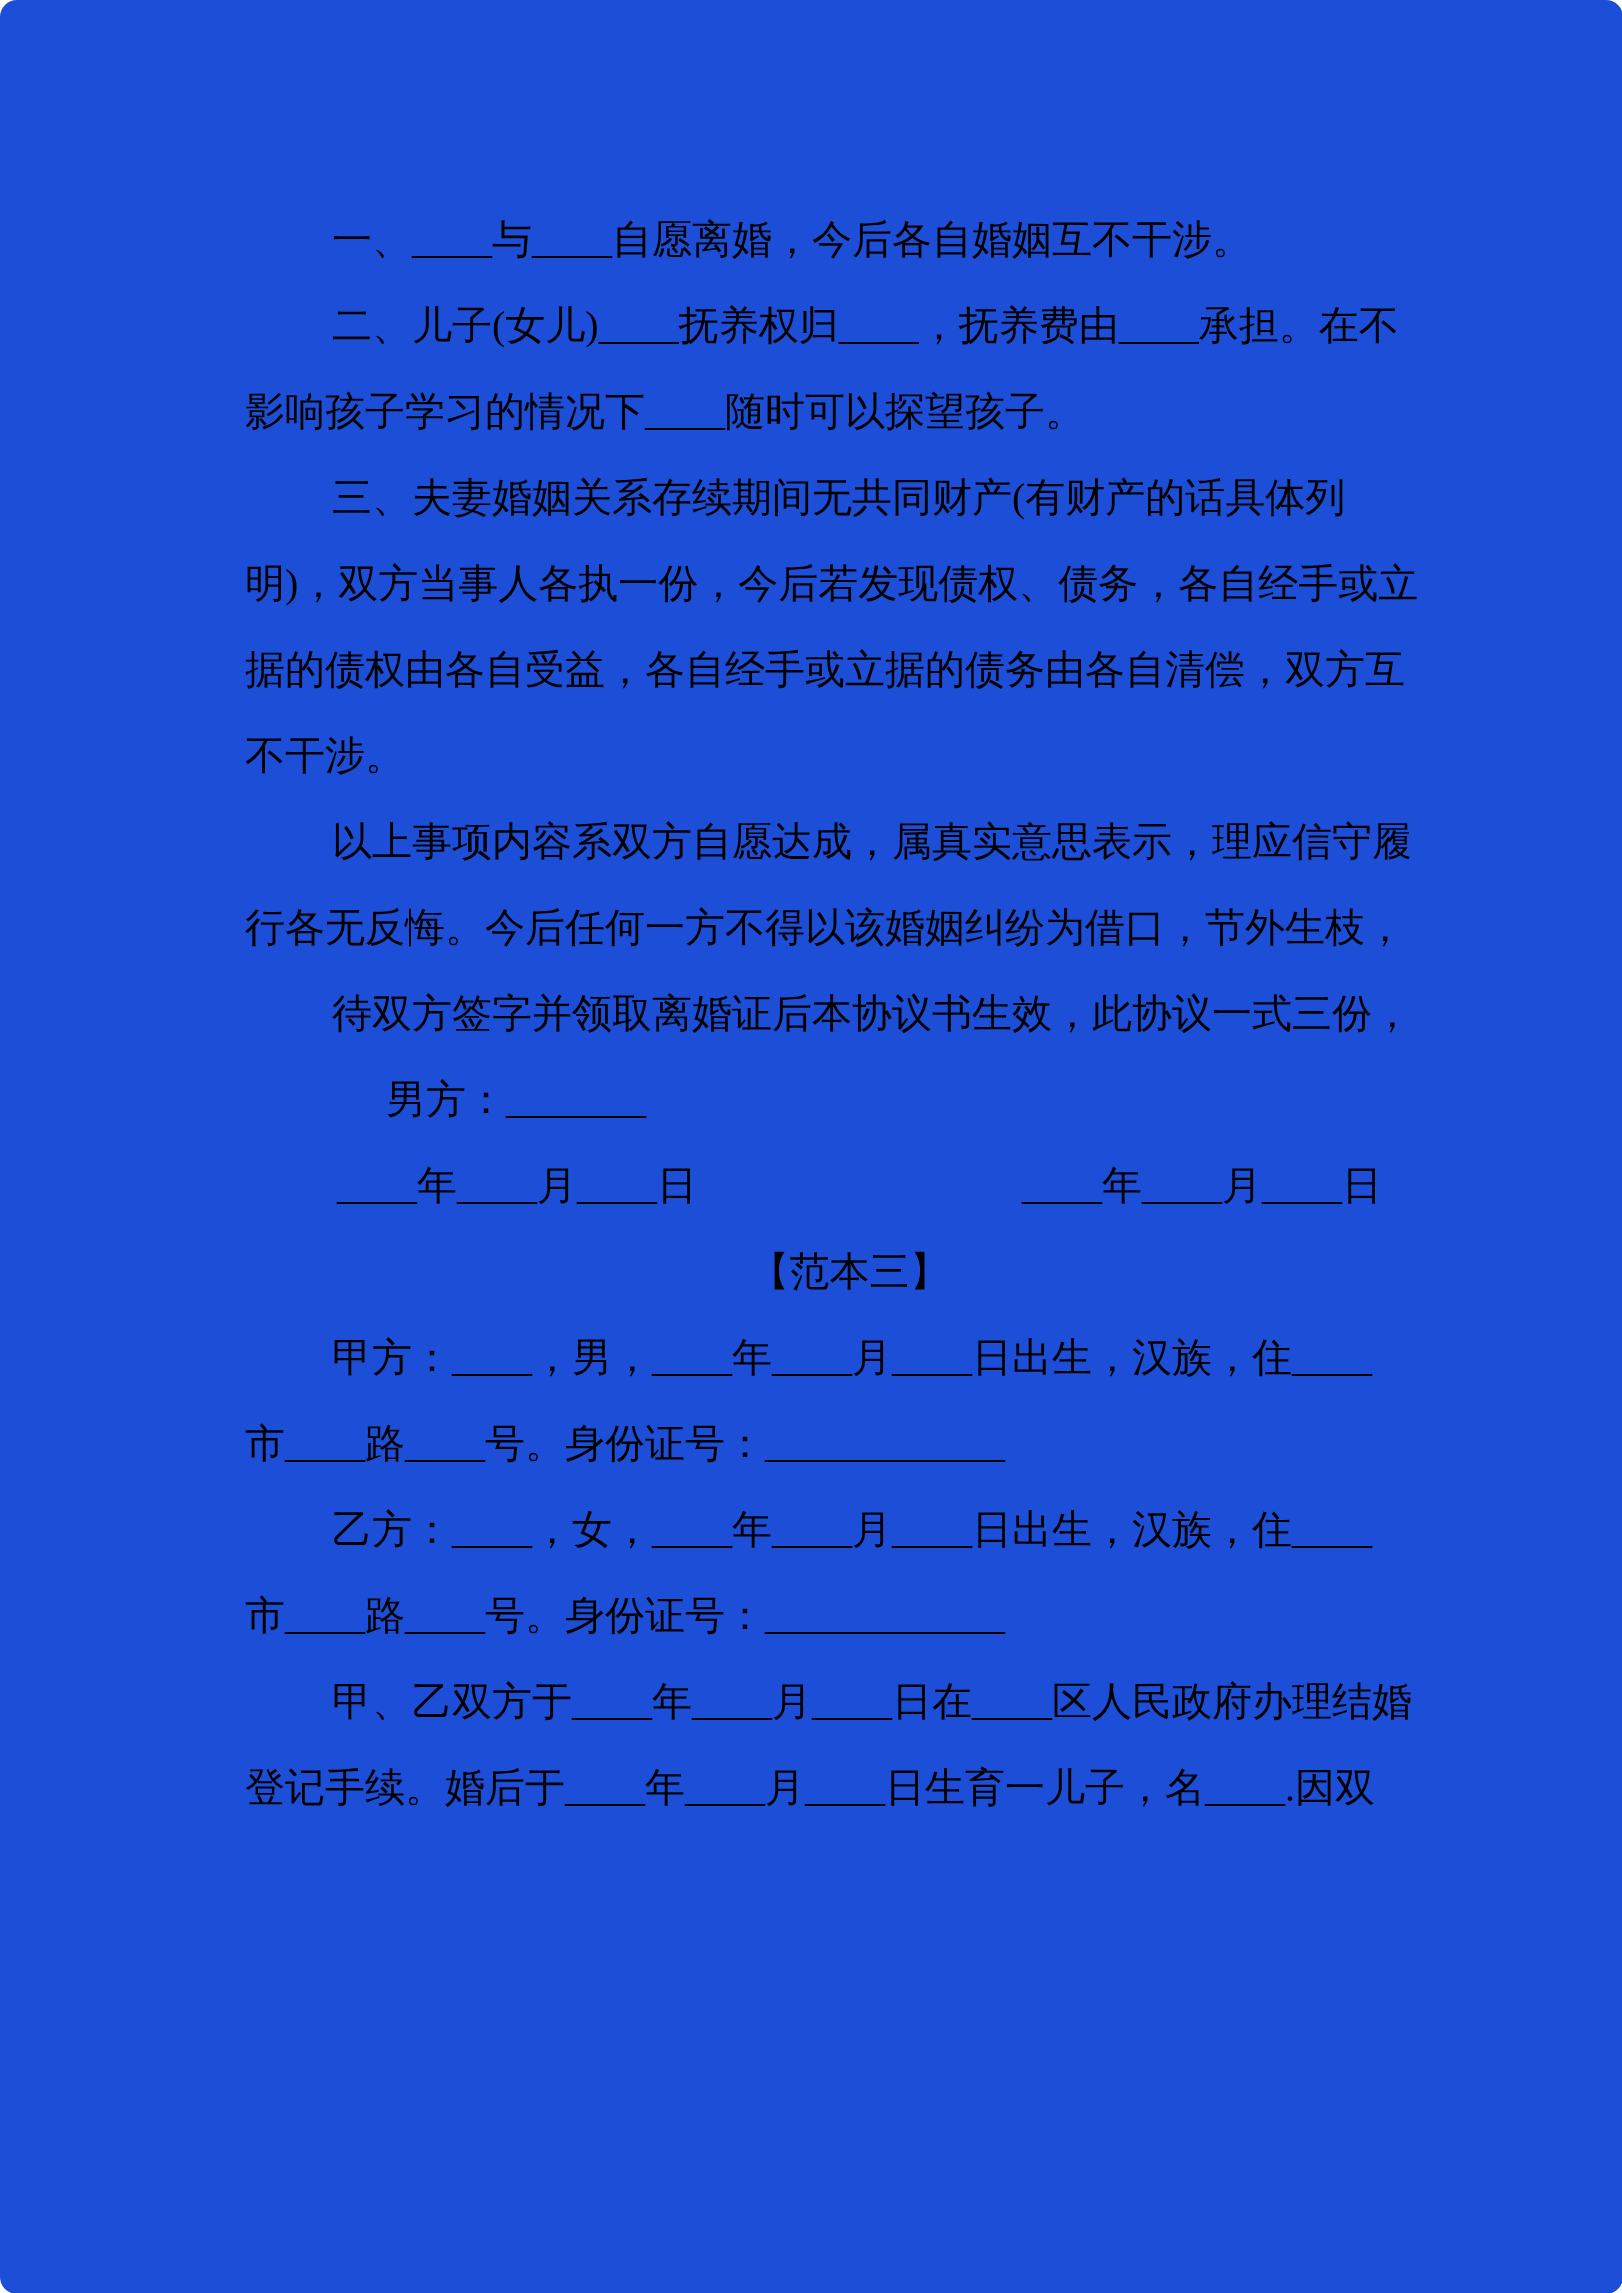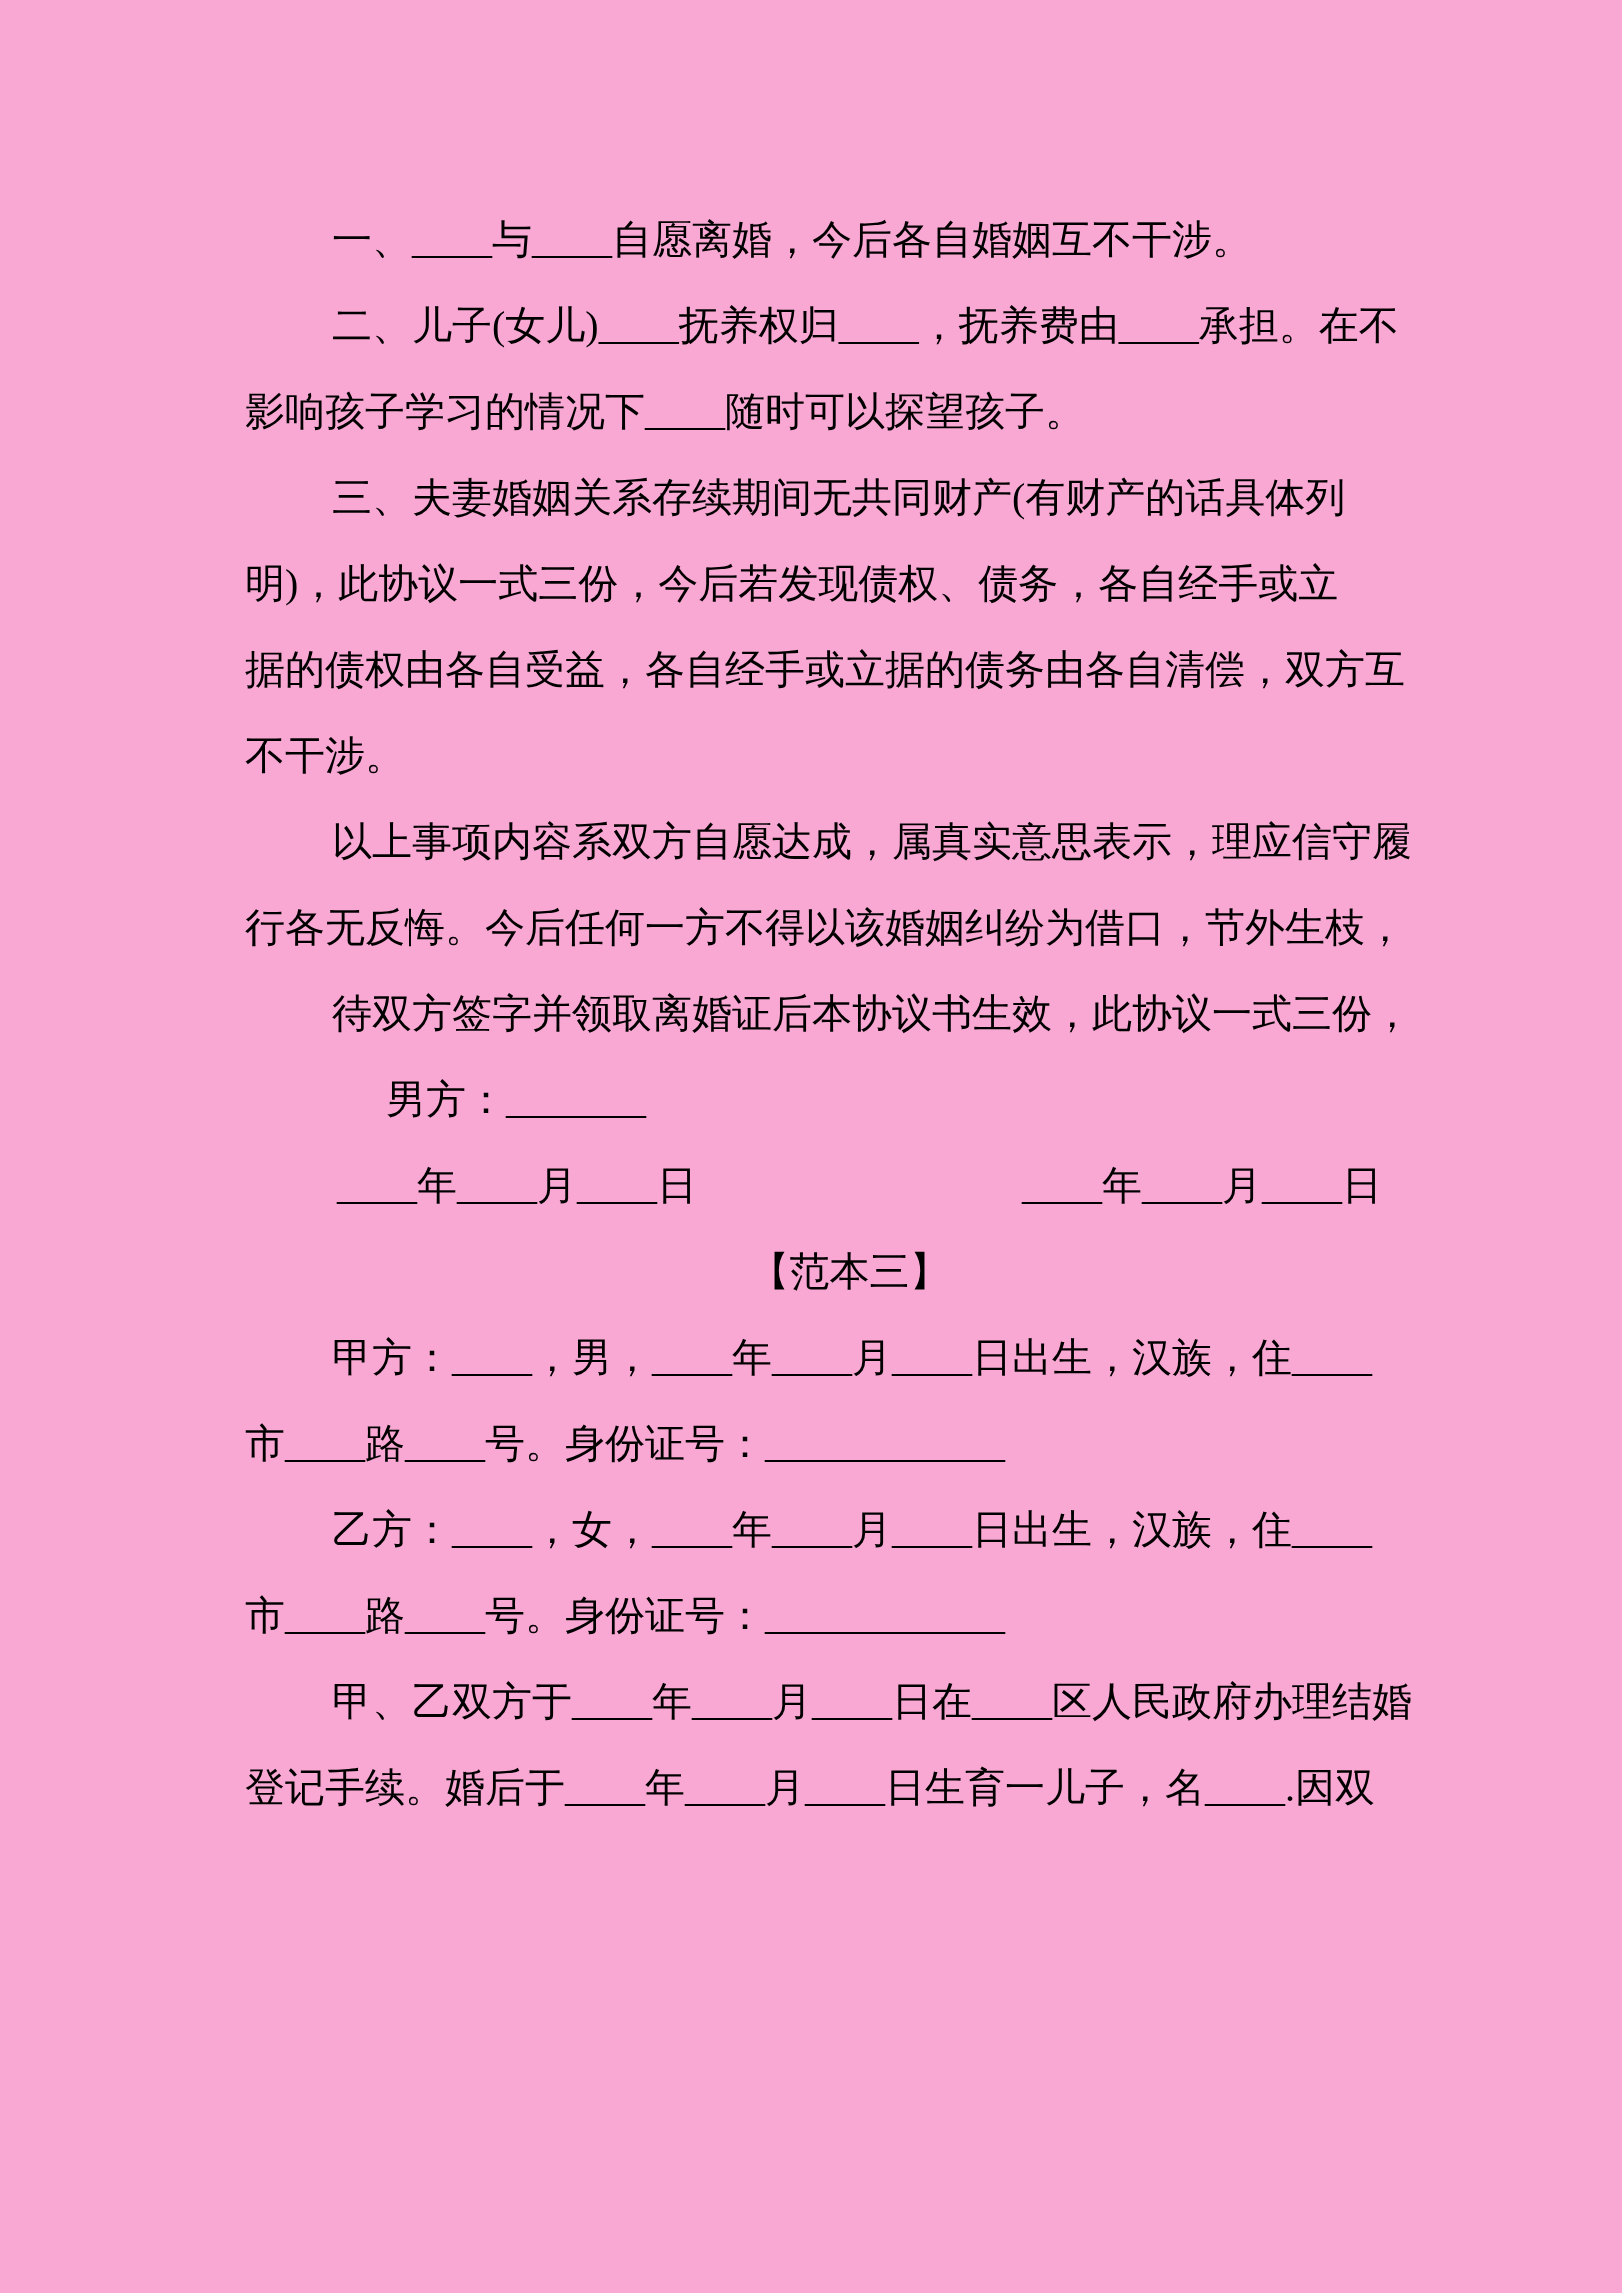--- a/index.html
+++ b/index.html
@@ -5,24 +5,25 @@
 <style>
   html, body {
     margin: 0;
     padding: 0;
     background: #ffffff;
   }
   .page {
     position: relative;
     width: 1623px;
     height: 2294px;
-    background: #f9a8d4;
+    background: #1d4ed8;
     color: #000000;
     font-family: "Liberation Serif", "DejaVu Serif", serif;
     overflow: hidden;
+    border-radius: 17px;
   }
   .textblock {
     position: absolute;
     left: 0;
     top: 197px;
     width: 1623px;
   }
   .line {
     height: 86px;
     line-height: 86px;
@@ -56,21 +57,21 @@
 </head>
 <body>
 
 <div class="page">
   <div class="textblock">
 
     <div class="line indent">一、____与____自愿离婚，今后各自婚姻互不干涉。</div>
     <div class="line indent">二、儿子(女儿)____抚养权归____，抚养费由____承担。在不</div>
     <div class="line">影响孩子学习的情况下____随时可以探望孩子。</div>
     <div class="line indent">三、夫妻婚姻关系存续期间无共同财产(有财产的话具体列</div>
-    <div class="line">明)，此协议一式三份，今后若发现债权、债务，各自经手或立</div>
+    <div class="line">明)，双方当事人各执一份，今后若发现债权、债务，各自经手或立</div>
     <div class="line">据的债权由各自受益，各自经手或立据的债务由各自清偿，双方互</div>
     <div class="line">不干涉。</div>
     <div class="line indent">以上事项内容系双方自愿达成，属真实意思表示，理应信守履</div>
     <div class="line">行各无反悔。今后任何一方不得以该婚姻纠纷为借口，节外生枝，</div>
     <div class="line indent">待双方签字并领取离婚证后本协议书生效，此协议一式三份，</div>
 
     <div class="line cols">
       <span class="male-sign">男方：_______</span>
     </div>
 

